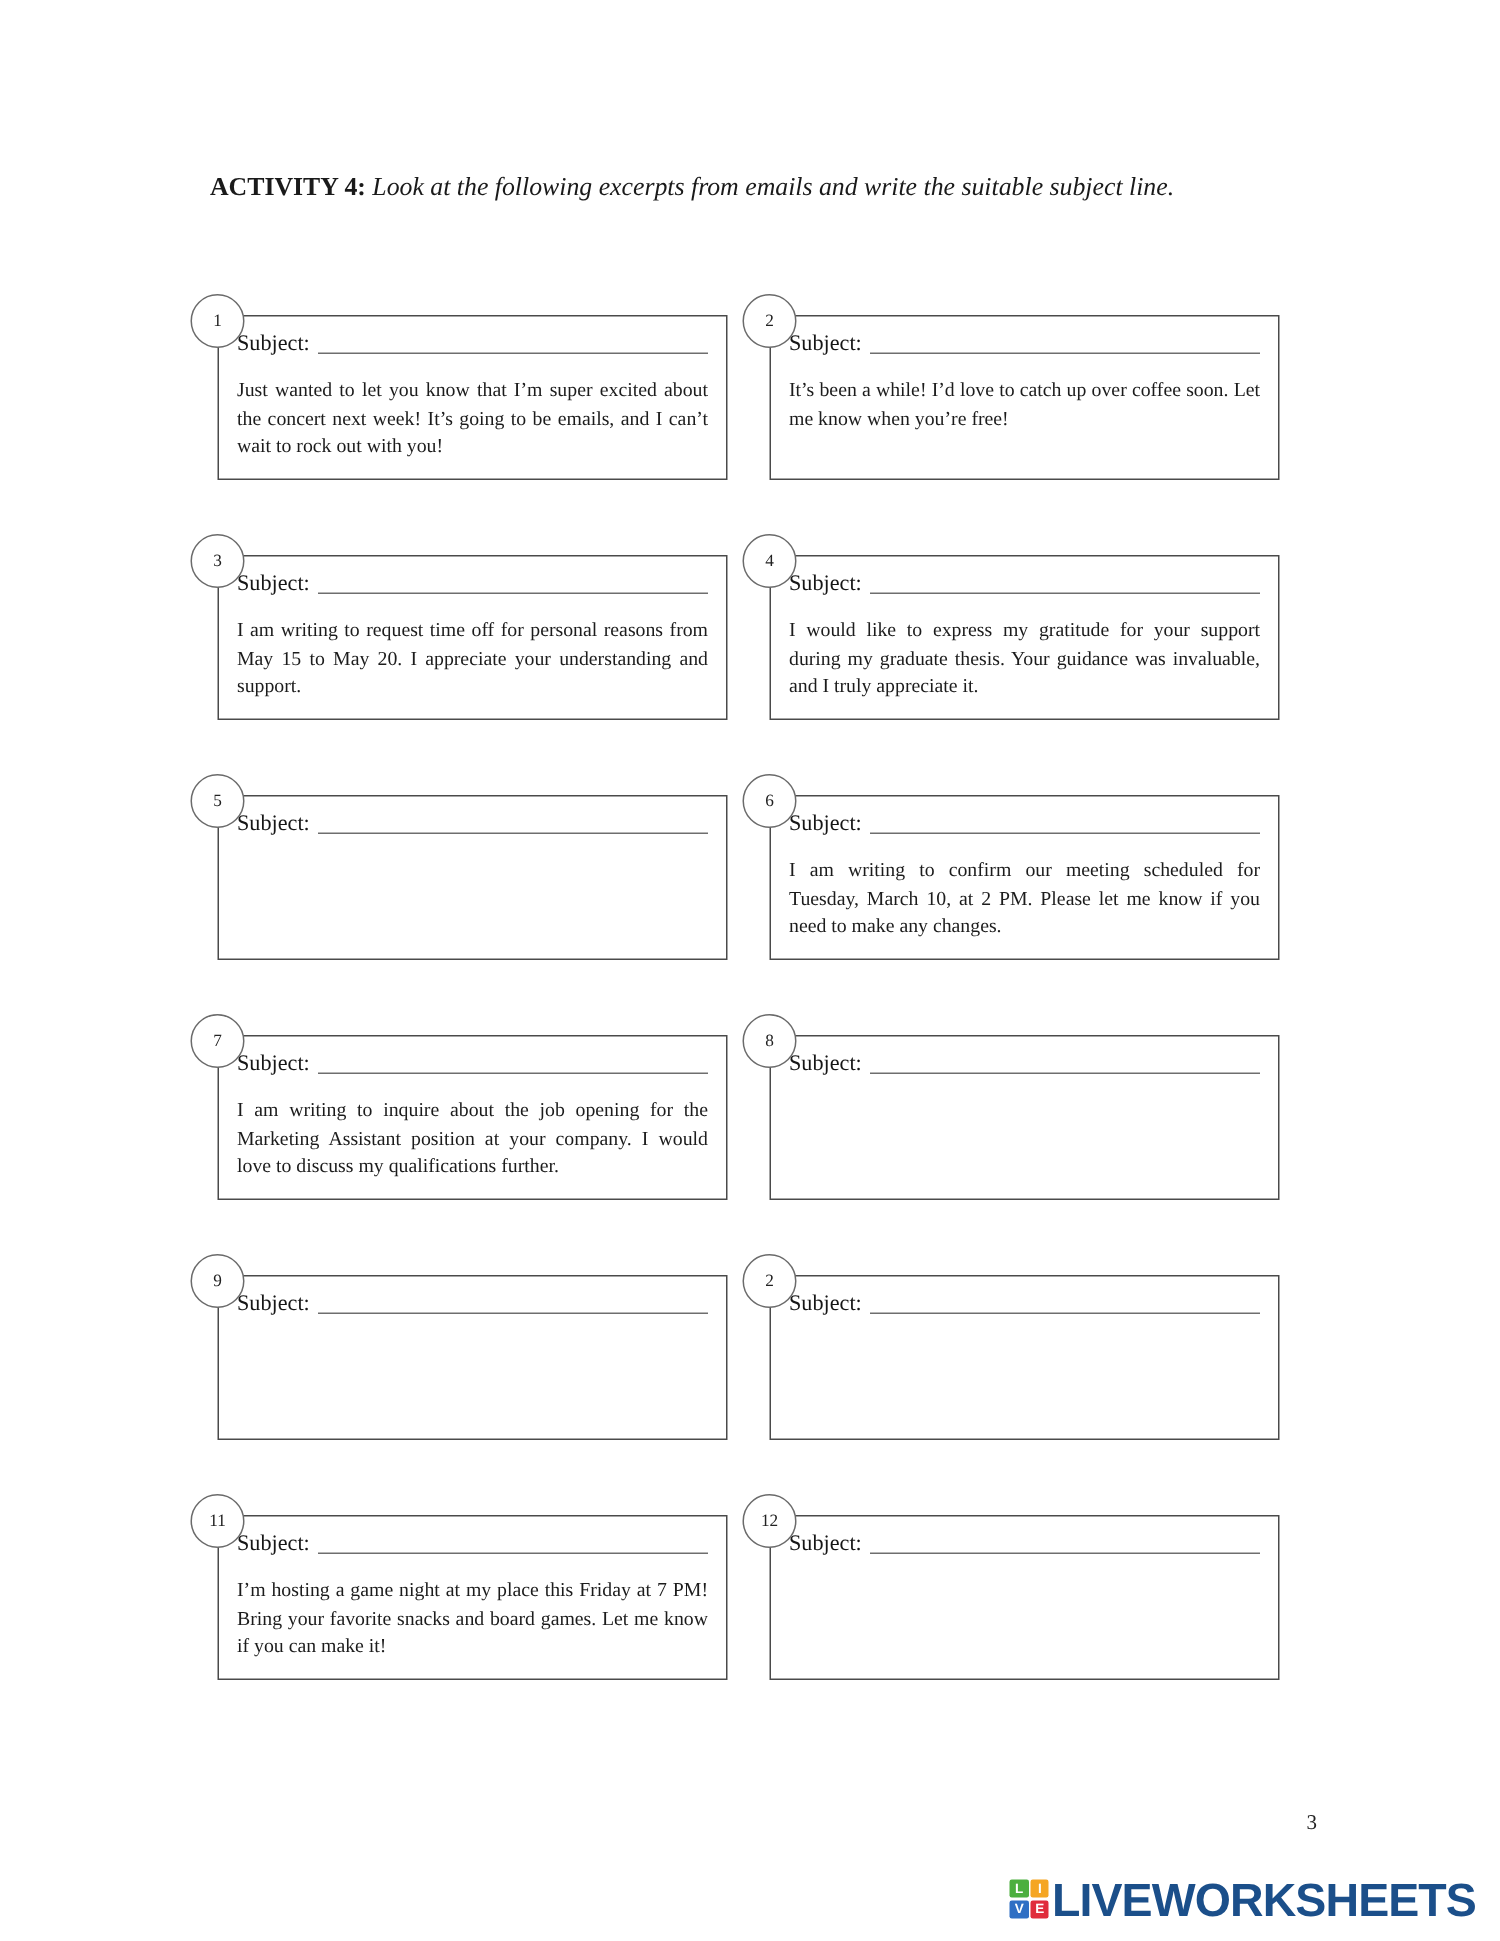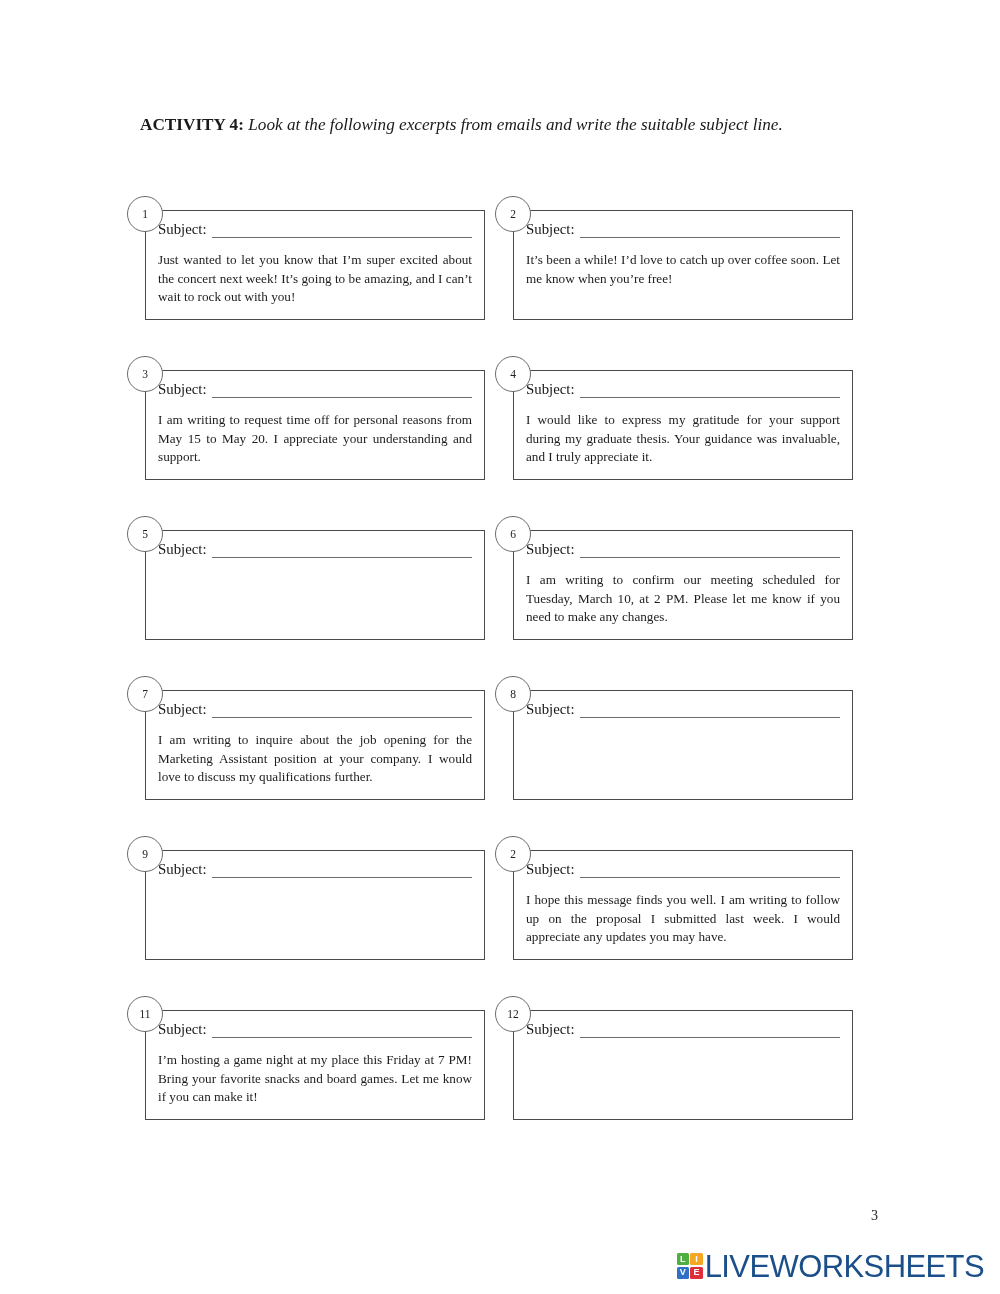--- a/index.html
+++ b/index.html
@@ -68,21 +68,21 @@
   .card.right { left: 397px; }
 
   .card-inner {
     padding: 10px 12px 0 12px;
     box-sizing: border-box;
     height: 100%;
   }
 
   .subject-row {
     display: flex;
-    align-items: flex-end;
+    align-items: center;
     font-size: 14.6px;
     white-space: nowrap;
   }
   .subject-label {
     font-family: "Liberation Serif", "DejaVu Serif", serif;
     font-size: 14.8px;
     color: #161616;
     padding-right: 5px;
   }
   .subject-line {
@@ -154,21 +154,21 @@
     justify-content: center;
     color: #ffffff;
     font-family: "Liberation Sans", sans-serif;
     font-weight: bold;
     font-size: 9px;
     border-radius: 1.5px;
     line-height: 1;
   }
   .brand-text {
     font-family: "Liberation Sans", sans-serif;
-    font-weight: normal;
+    font-weight: bold;
     font-size: 31px;
     letter-spacing: -0.6px;
     color: #1b4f8a;
     line-height: 1;
   }
 </style>
 </head>
 <body>
 
 <div class="page">
@@ -179,21 +179,21 @@
   </div>
 
   <div class="cards" id="cards-container">
       <div class="card-row">
         <div class="card left">
           <div class="card-inner">
             <div class="subject-row">
               <span class="subject-label">Subject:</span>
               <span class="subject-line"></span>
             </div>
-            <div class="excerpt">Just wanted to let you know that I’m super excited about the concert next week! It’s going to be amazing, and I can’t wait to rock out with you!</div>
+            <div class="excerpt">Just wanted to let you know that I’m super excited about the concert next week! It’s going to be emails, and I can’t wait to rock out with you!</div>
           </div>
         </div>
         <div class="num-badge left">1</div>
         <div class="card right">
           <div class="card-inner">
             <div class="subject-row">
               <span class="subject-label">Subject:</span>
               <span class="subject-line"></span>
             </div>
             <div class="excerpt">It’s been a while! I’d love to catch up over coffee soon. Let me know when you’re free!</div>
@@ -274,21 +274,20 @@
             </div>
           </div>
         </div>
         <div class="num-badge left">9</div>
         <div class="card right">
           <div class="card-inner">
             <div class="subject-row">
               <span class="subject-label">Subject:</span>
               <span class="subject-line"></span>
             </div>
-            <div class="excerpt">I hope this message finds you well. I am writing to follow up on the proposal I submitted last week. I would appreciate any updates you may have.</div>
           </div>
         </div>
         <div class="num-badge right">2</div>
       </div>
       <div class="card-row">
         <div class="card left">
           <div class="card-inner">
             <div class="subject-row">
               <span class="subject-label">Subject:</span>
               <span class="subject-line"></span>

